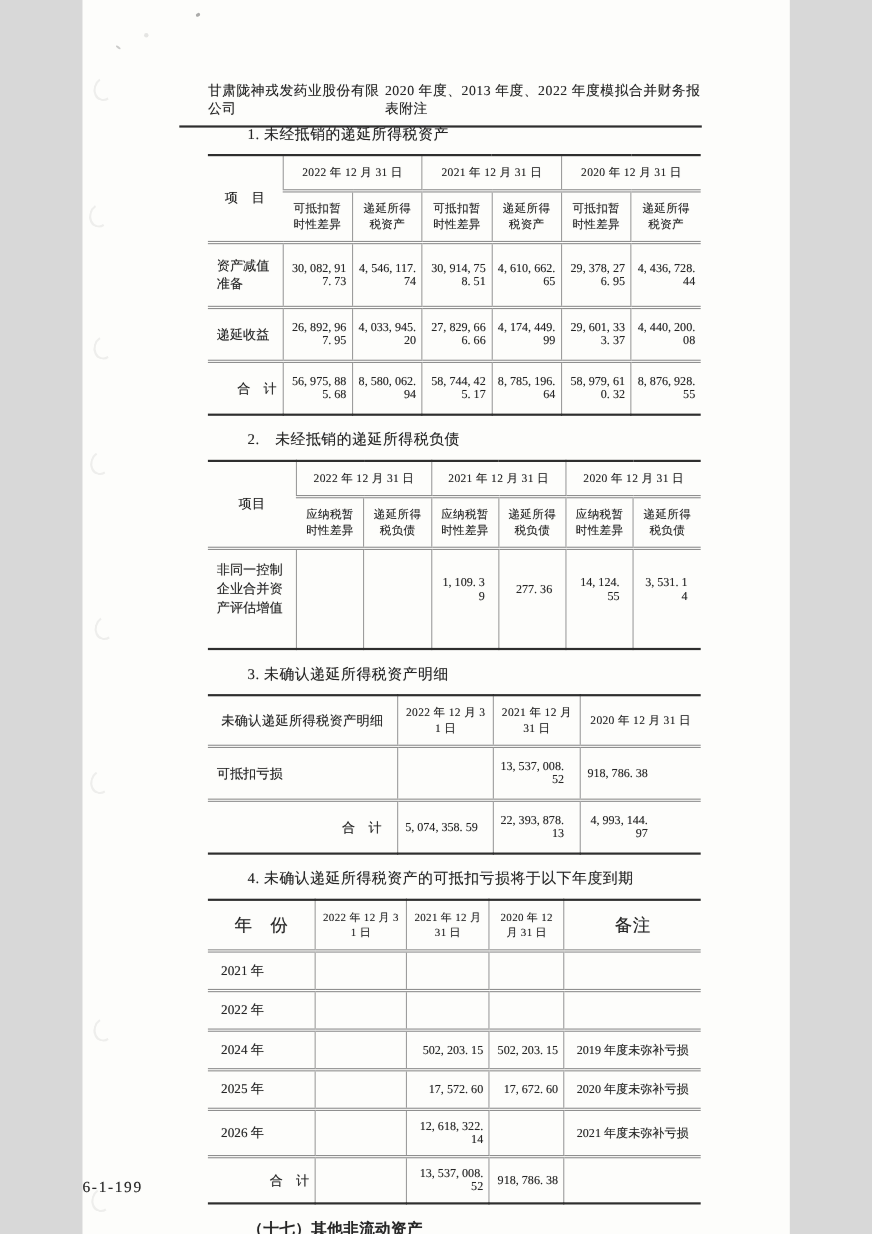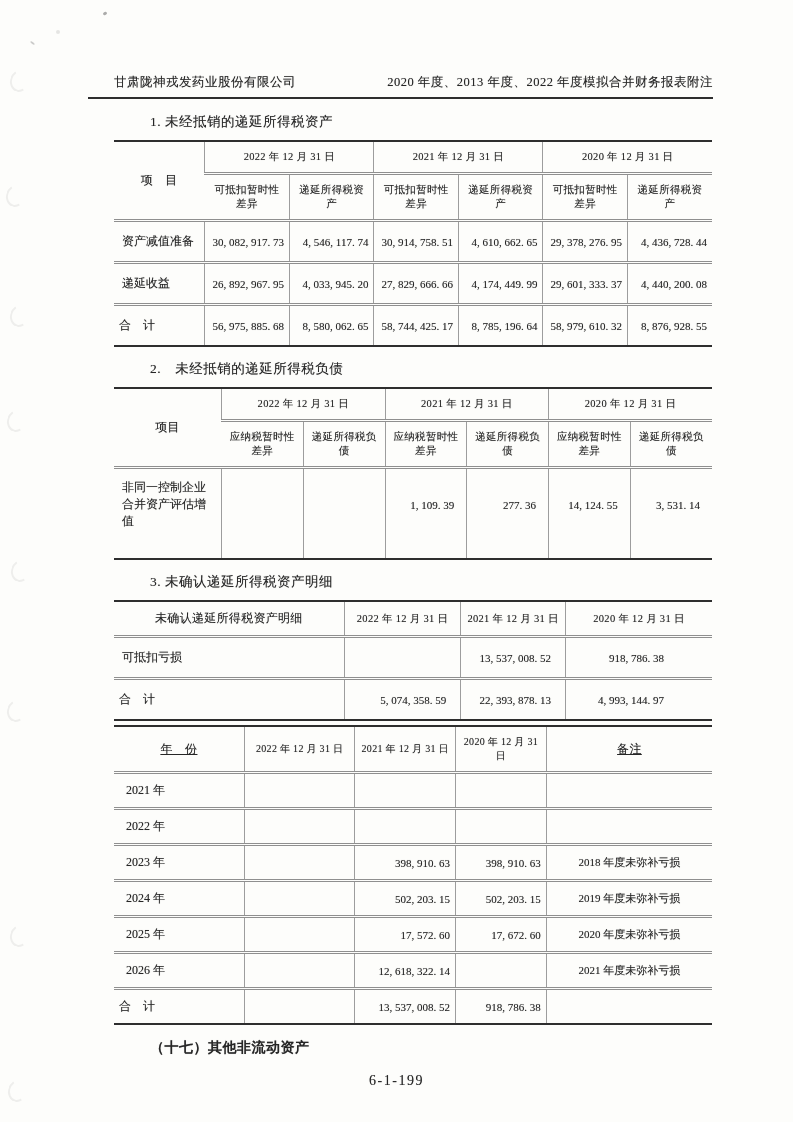--- a/index.html
+++ b/index.html
@@ -1,18 +1,18 @@
 <!DOCTYPE html>
 <html><head>
 <meta charset="utf-8">
 <style>
   html,body { margin:0; padding:0; background:#d8d8d8; }
   .page {
     position:relative;
-    width:793px; height:1122px;
+    width:643px; height:1122px;
     margin:0 auto;
     background:#fdfdfb;
     overflow:hidden;
     font-family:"Liberation Serif","DejaVu Serif",serif;
     color:#262626;
     text-shadow:0 0 0.7px rgba(60,60,60,.45);
   }
   
   .header {
     position:absolute; top:74px; left:88px; right:80px;
@@ -39,35 +39,35 @@
     font-weight:normal;
     overflow:hidden;
     word-break:break-all;
   }
   .t th:first-child, .t td:first-child { border-left:none; }
   .t thead tr:first-child th { border-top:none; }
   .t th { text-align:center; font-size:10.5px; letter-spacing:.3px; }
   .t th.lab { font-size:12px; }
   .t td { text-align:right; font-size:11px; font-family:"Liberation Serif","DejaVu Serif",serif; }
   .t td:first-child { text-align:left; font-size:12px; padding-left:8px; }
-  .totals-last tbody tr:last-child td:first-child { text-align:left; padding-left:5px; }
+  .totals-last tbody tr:last-child td:first-child { text-align:right; padding-left:5px; }
 
   .t1 td { padding-top:11px; padding-bottom:11px; }
   .t2 td { padding-top:10px; padding-bottom:28px; padding-right:12px; }
   .t3 td, .t5 td { padding-top:11px; padding-bottom:11px; padding-right:14px; }
   .t3 td:last-child { padding-right:48px; }
   .t4 th { font-size:10px; }
-  .t4 th.lab { font-size:12px;text-decoration:underline; }
+  .t4 th.lab { font-size:16px; }
   .t4 td { height:15px; padding-top:8px; padding-bottom:8px; }
   .t4 td:last-child { text-align:center; font-size:11px; }
   .t4 td:first-child { padding-left:12px; }
 
   
   .pageno { position:absolute; top:1050px; left:0; width:100%; text-align:right; font-size:11px;padding-left:12px; }
-  .doccode{ position:absolute; top:1073px; left:0; width:100%; text-align:center; font-size:14px; letter-spacing:1.5px; }
+  .doccode{ position:absolute; top:1073px; left:0; width:100%; font-size:14px; letter-spacing:1.5px; }
 
   
   .art { position:absolute; border-radius:50%; pointer-events:none; }
   .arc {
     width:15px; height:18px;
     border:2.5px solid rgba(110,110,110,.10);
     border-right-color:transparent; border-top-color:transparent;
     transform:rotate(15deg);
   }
   .spk1 { width:4px; height:3px; background:rgba(70,70,70,.45); top:12px; left:103px; border-radius:2px; transform:rotate(-30deg); }
@@ -140,21 +140,21 @@
             <td>26, 892, 967. 95</td>
             <td>4, 033, 945. 20</td>
             <td>27, 829, 666. 66</td>
             <td>4, 174, 449. 99</td>
             <td>29, 601, 333. 37</td>
             <td>4, 440, 200. 08</td>
           </tr>
           <tr>
             <td>合　计</td>
             <td>56, 975, 885. 68</td>
-            <td>8, 580, 062. 65</td>
+            <td>8, 580, 062. 94</td>
             <td>58, 744, 425. 17</td>
             <td>8, 785, 196. 64</td>
             <td>58, 979, 610. 32</td>
             <td>8, 876, 928. 55</td>
           </tr>
         </tbody>
     </table>
 
     <p class="h-num">2.　未经抵销的递延所得税负债</p>
     <table class="t t2">
@@ -221,20 +221,21 @@
           </tr>
           <tr>
             <td>合　计</td>
             <td>5, 074, 358. 59</td>
             <td>22, 393, 878. 13</td>
             <td>4, 993, 144. 97</td>
           </tr>
         </tbody>
     </table>
 
+    <p class="h-num">4. 未确认递延所得税资产的可抵扣亏损将于以下年度到期</p>
     <table class="t t4 totals-last">
       <colgroup>
           <col style="width:21.8%">
           <col style="width:18.5%">
           <col style="width:16.8%">
           <col style="width:15.2%">
           <col style="width:27.7%">
         </colgroup>
       <thead>
         <tr>
@@ -254,27 +255,20 @@
             <td></td>
           </tr>
           <tr>
             <td>2022 年</td>
             <td></td>
             <td></td>
             <td></td>
             <td></td>
           </tr>
           <tr>
-            <td>2023 年</td>
-            <td></td>
-            <td>398, 910. 63</td>
-            <td>398, 910. 63</td>
-            <td>2018 年度未弥补亏损</td>
-          </tr>
-          <tr>
             <td>2024 年</td>
             <td></td>
             <td>502, 203. 15</td>
             <td>502, 203. 15</td>
             <td>2019 年度未弥补亏损</td>
           </tr>
           <tr>
             <td>2025 年</td>
             <td></td>
             <td>17, 572. 60</td>

